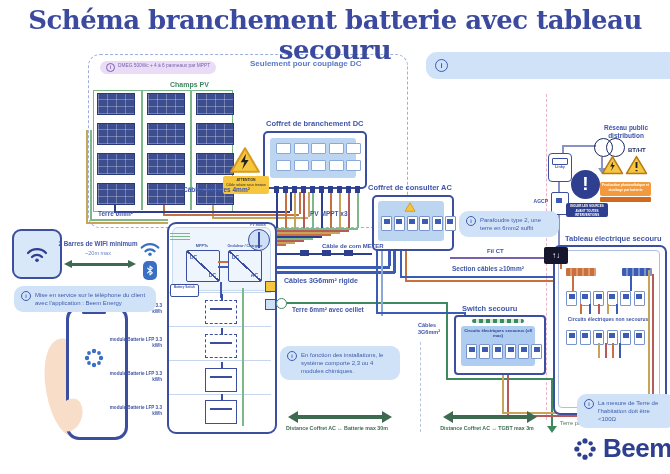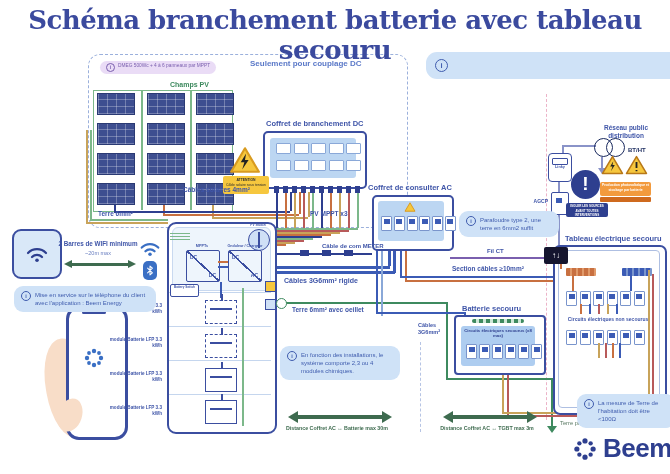--- a/index.html
+++ b/index.html
@@ -229,21 +229,21 @@
   <div class="lbl" style="left:452px;top:265px;font-size:6.5px;">Section câbles ≥10mm²</div>
   <div class="wire" style="left:400px;top:247px;width:2px;height:29px;background:#3b5bb5;"></div>
   <div class="wire" style="left:405px;top:247px;width:2px;height:33px;background:#c87040;"></div>
   <div class="wire" style="left:400px;top:276px;width:157px;height:2px;background:#3b5bb5;"></div>
   <div class="wire" style="left:405px;top:280px;width:152px;height:2px;background:#c87040;"></div>
   <div class="wire" style="left:376px;top:247px;width:2px;height:65px;background:#3b5bb5;"></div>
   <div class="wire" style="left:381px;top:247px;width:2px;height:69px;background:#8aa8d8;"></div>
   <div class="wire" style="left:376px;top:312px;width:90px;height:2px;background:#3b5bb5;"></div>
   <div class="wire" style="left:464px;top:312px;width:2px;height:6px;background:#3b5bb5;"></div>
 
-  <div class="lbl" style="left:462px;top:304px;font-size:7.5px;">Batterie secouru</div>
+  <div class="lbl" style="left:462px;top:304px;font-size:7.5px;">Switch secouru</div>
   <div class="box" style="left:454px;top:315px;width:88px;height:56px;border-radius:4px;"></div>
   <div style="position:absolute;left:472px;top:319px;width:52px;height:4px;z-index:3;background:repeating-linear-gradient(90deg,#3e8a5f 0 4px,#cfe8d8 4px 7px);border-radius:2px;"></div>
   <div class="cin" style="left:461px;top:326px;width:74px;height:40px;background:#aecdf0;"></div>
   <div class="lbl" style="left:464px;top:328px;width:68px;text-align:center;font-size:4.3px;color:#2e3f8f;">Circuits électriques secourus (x8 max)</div>
   <div class="row" style="left:466px;top:344px;gap:2px;">
     <span class="brk"></span>
       <span class="brk"></span>
       <span class="brk"></span>
       <span class="brk"></span>
       <span class="brk"></span>

